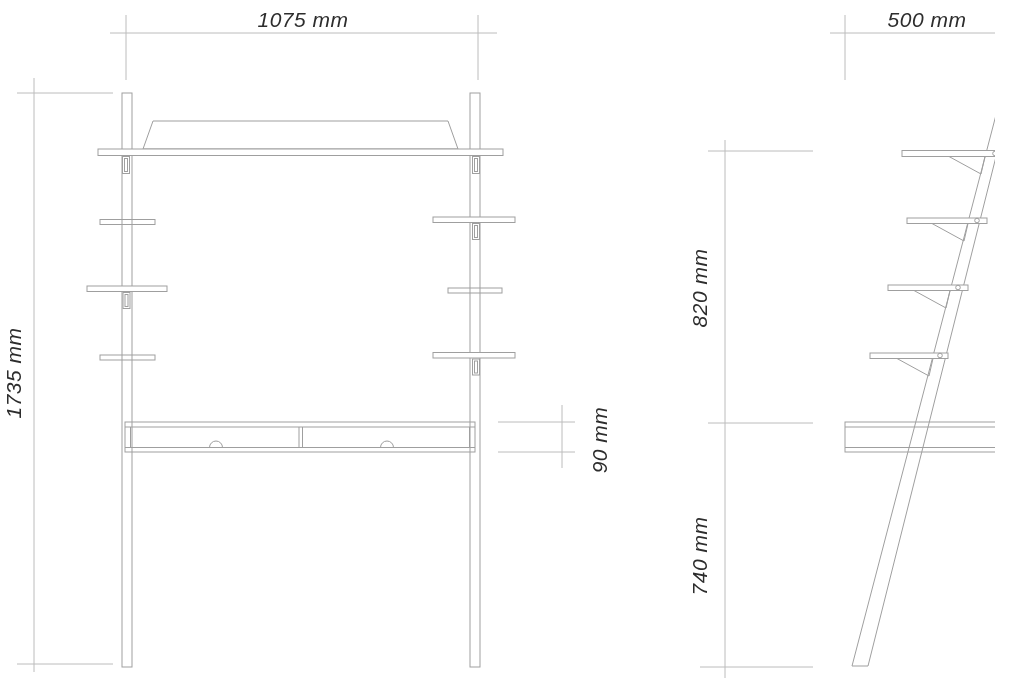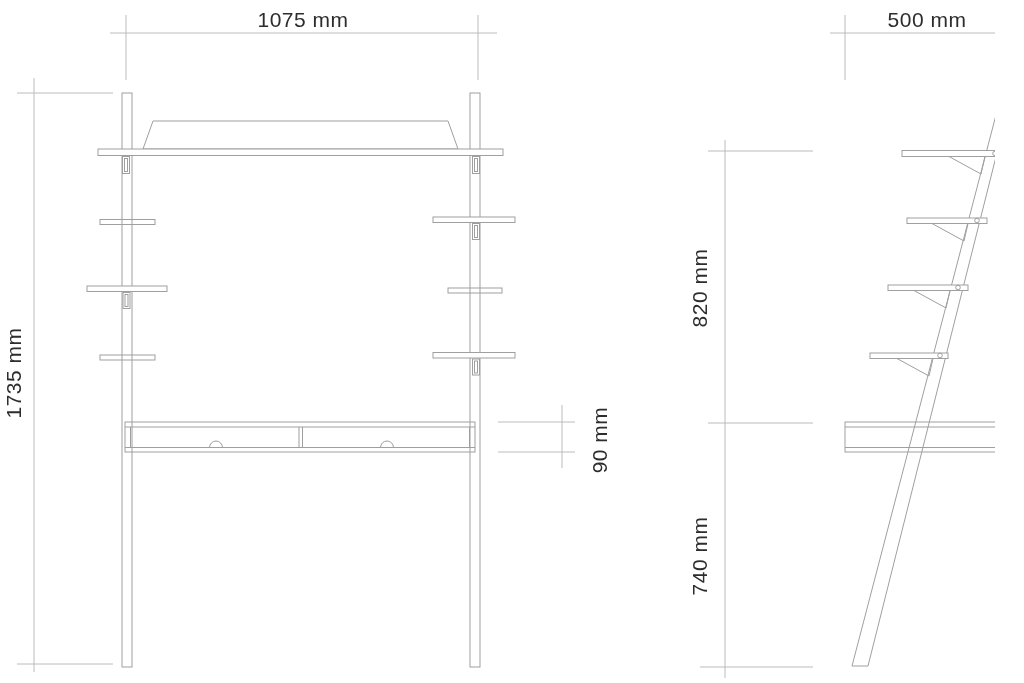--- a/index.html
+++ b/index.html
@@ -7,20 +7,21 @@
     padding: 0;
     background: #ffffff;
     font-family: "Liberation Sans", sans-serif;
   }
   .canvas {
     position: relative;
     width: 995px;
     height: 683px;
     background: #ffffff;
     overflow: hidden;
+    font-style: italic;
   }
   svg { display: block; }
   .structure {
     stroke: #9f9f9f;
     stroke-width: 1;
     fill: none;
   }
   .structure .solid { fill: #ffffff; }
   .dims {
     stroke: #bcbcbc;

